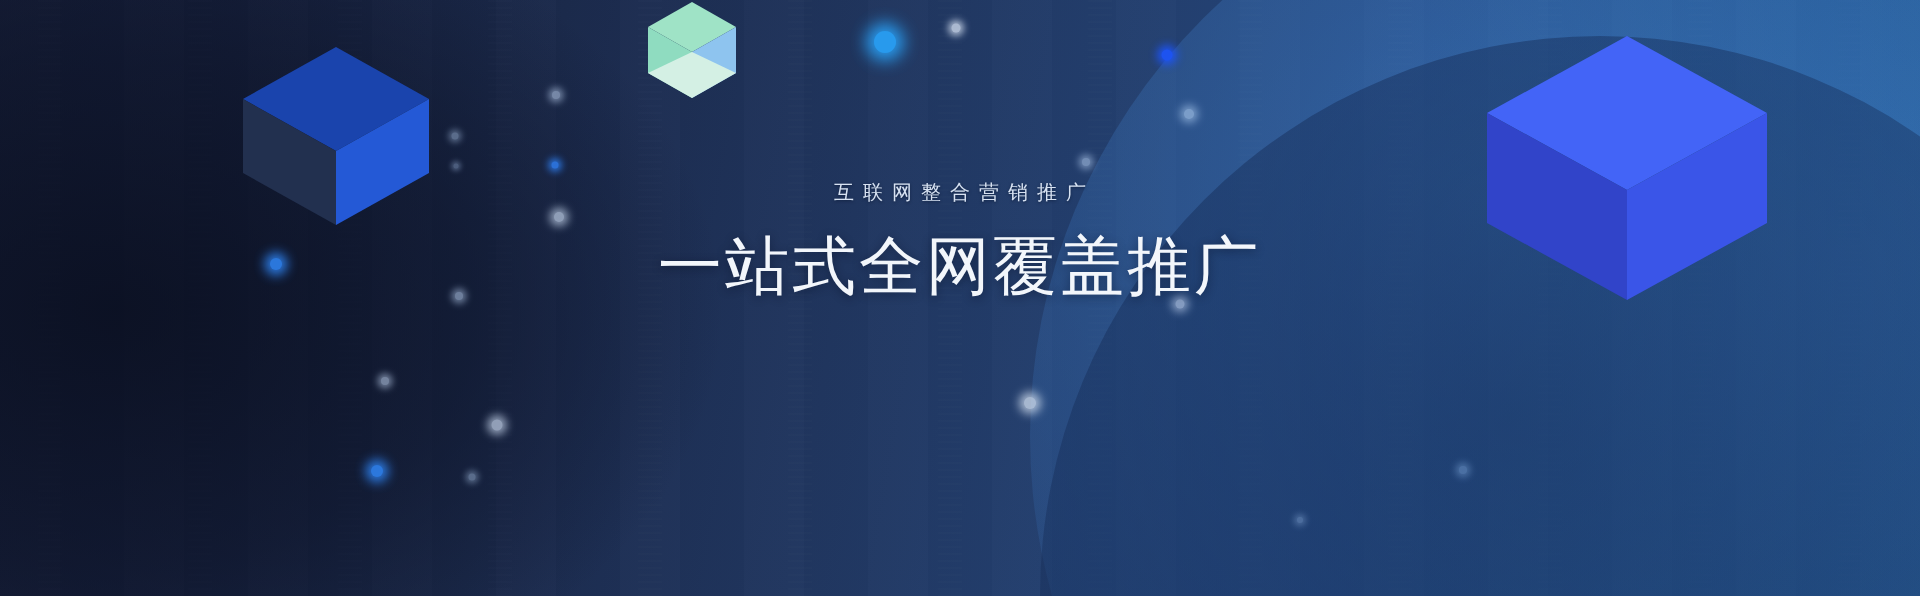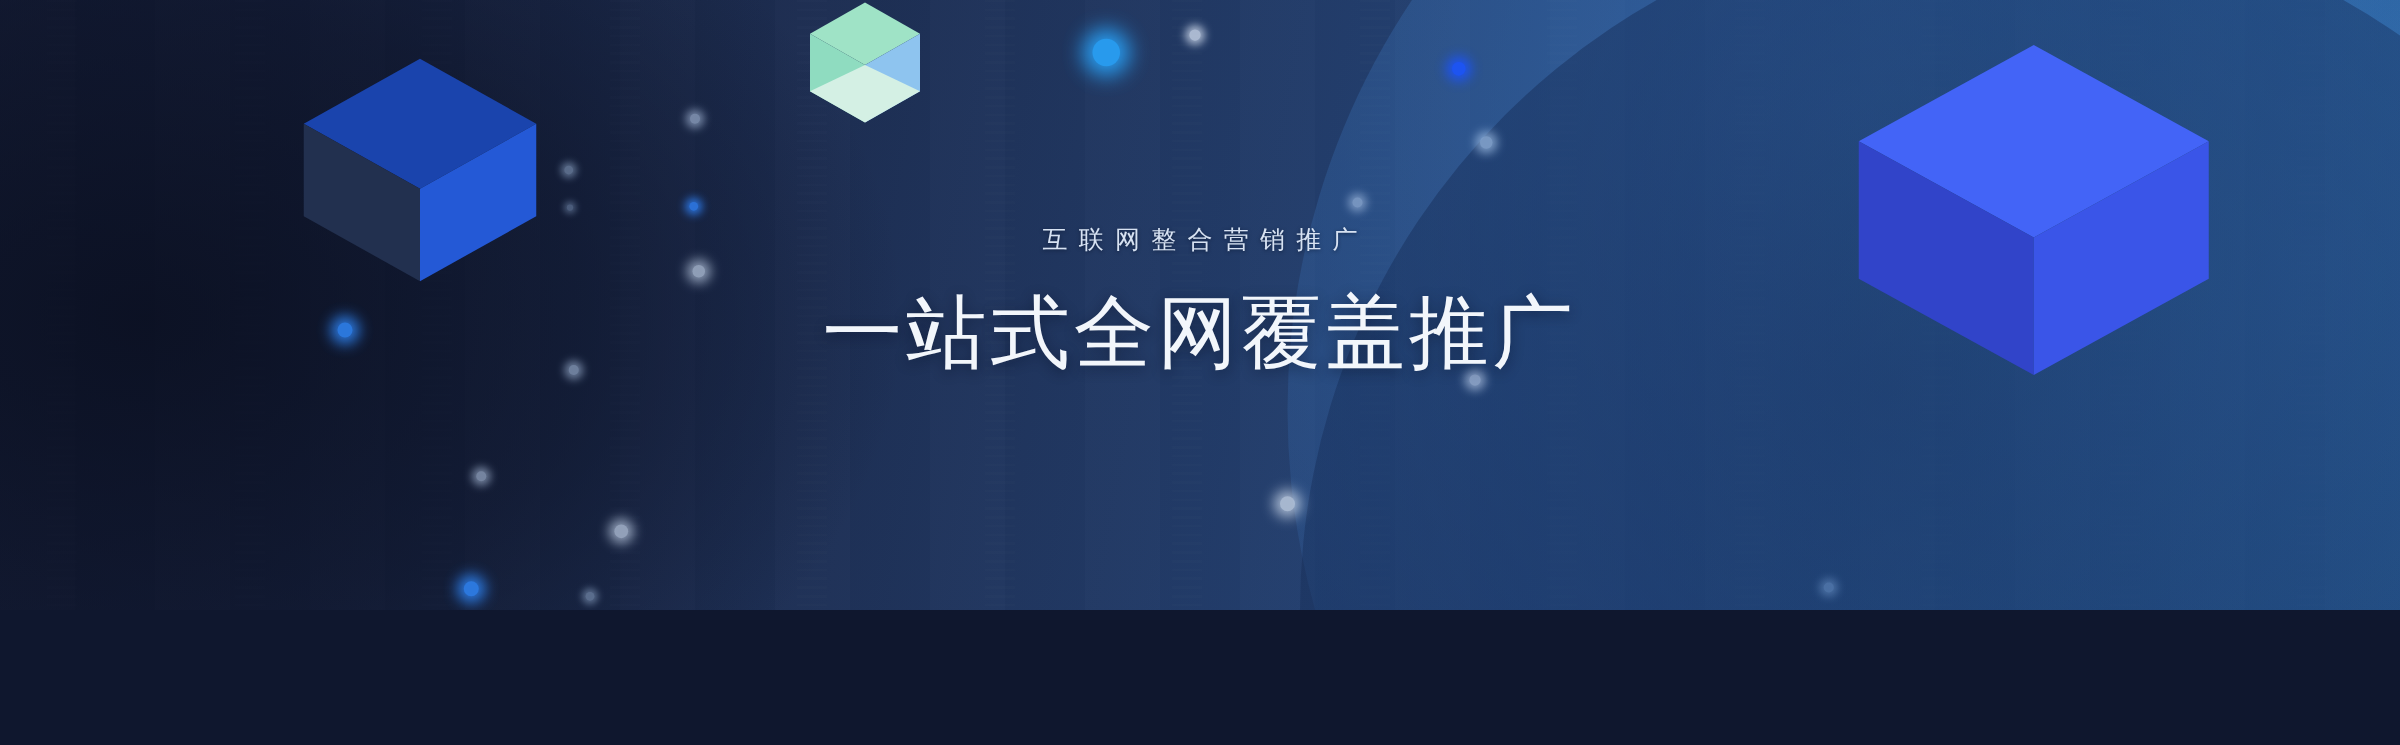--- a/index.html
+++ b/index.html
@@ -8,21 +8,21 @@
     padding: 0;
     background: #0f172e;
   }
   body {
     font-family: "Liberation Sans", "DejaVu Sans", sans-serif;
   }
 
   .banner {
     position: relative;
     width: 1920px;
-    height: 488px;
+    height: 596px;
     overflow: hidden;
     background: #16203d;
   }
 
   
   .bg-base {
     position: absolute;
     inset: 0;
     background: linear-gradient(100deg,
         #141c36 0%,

